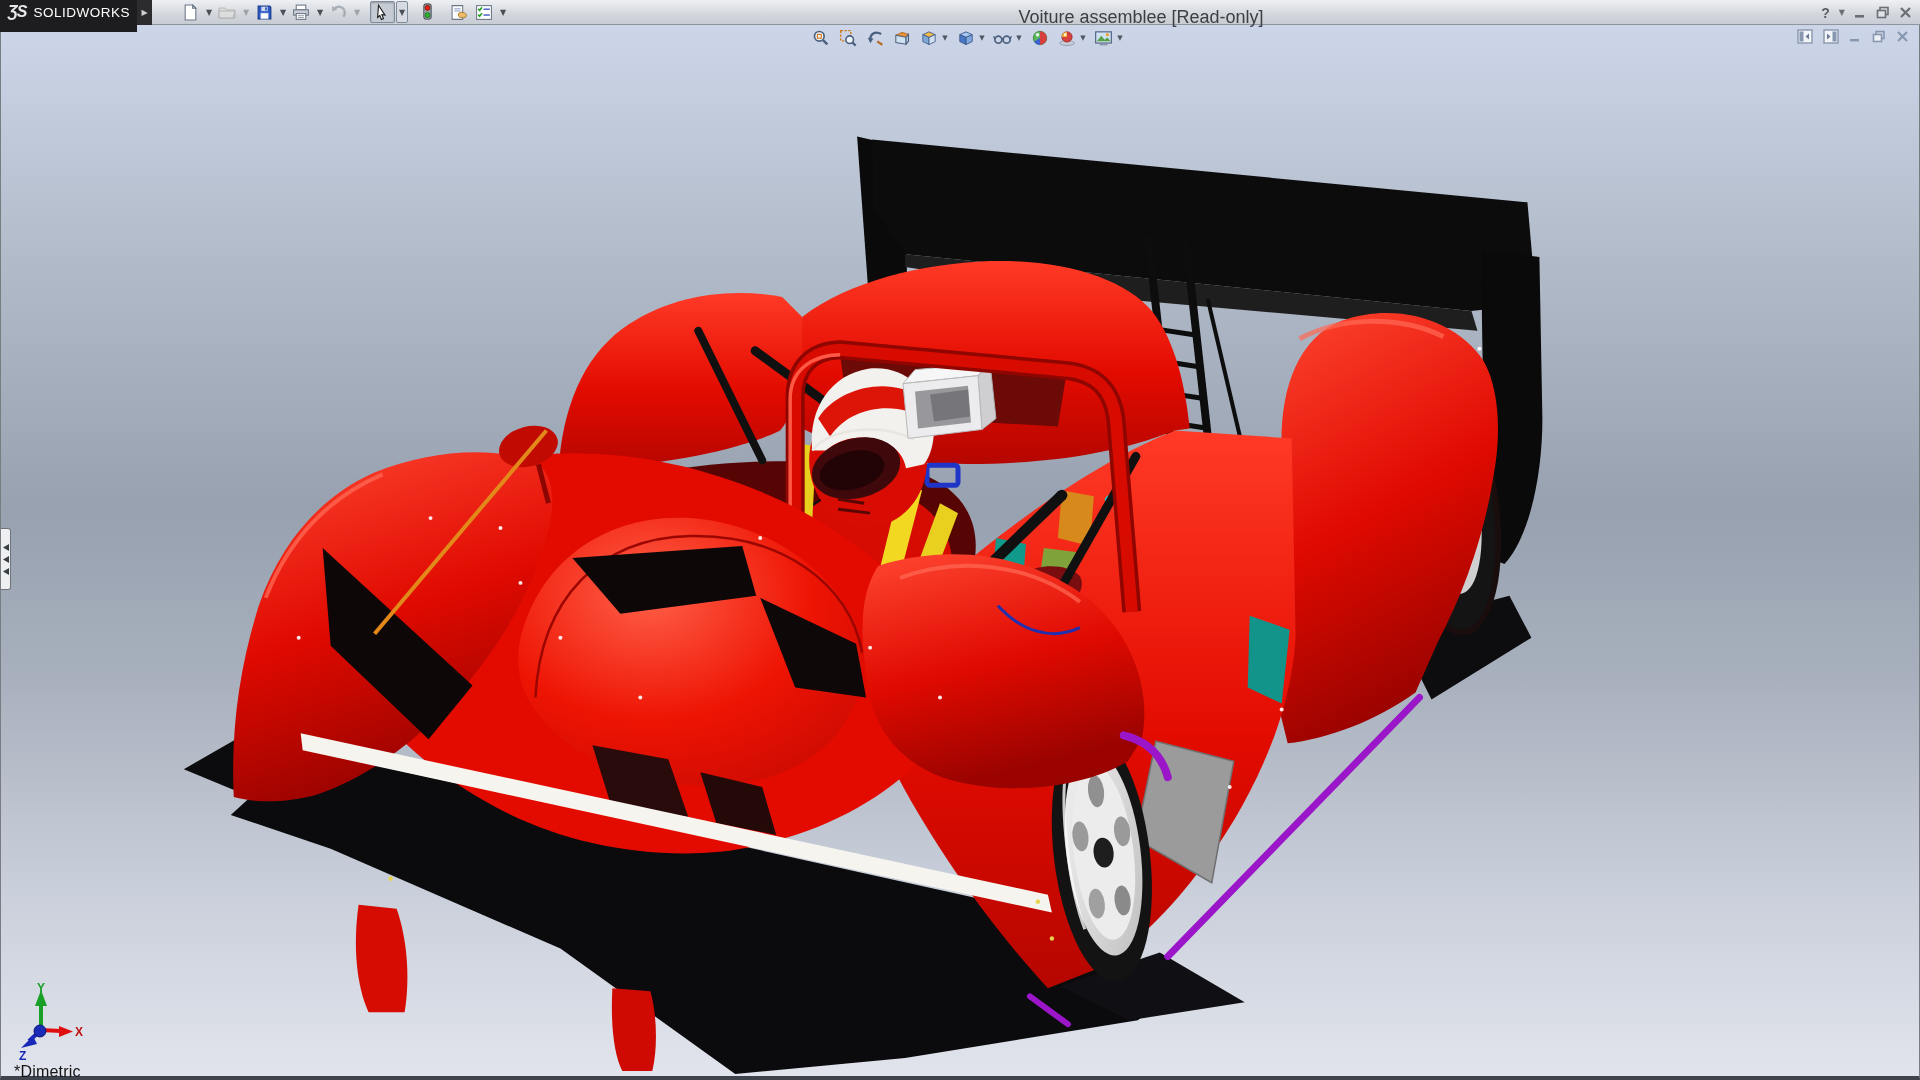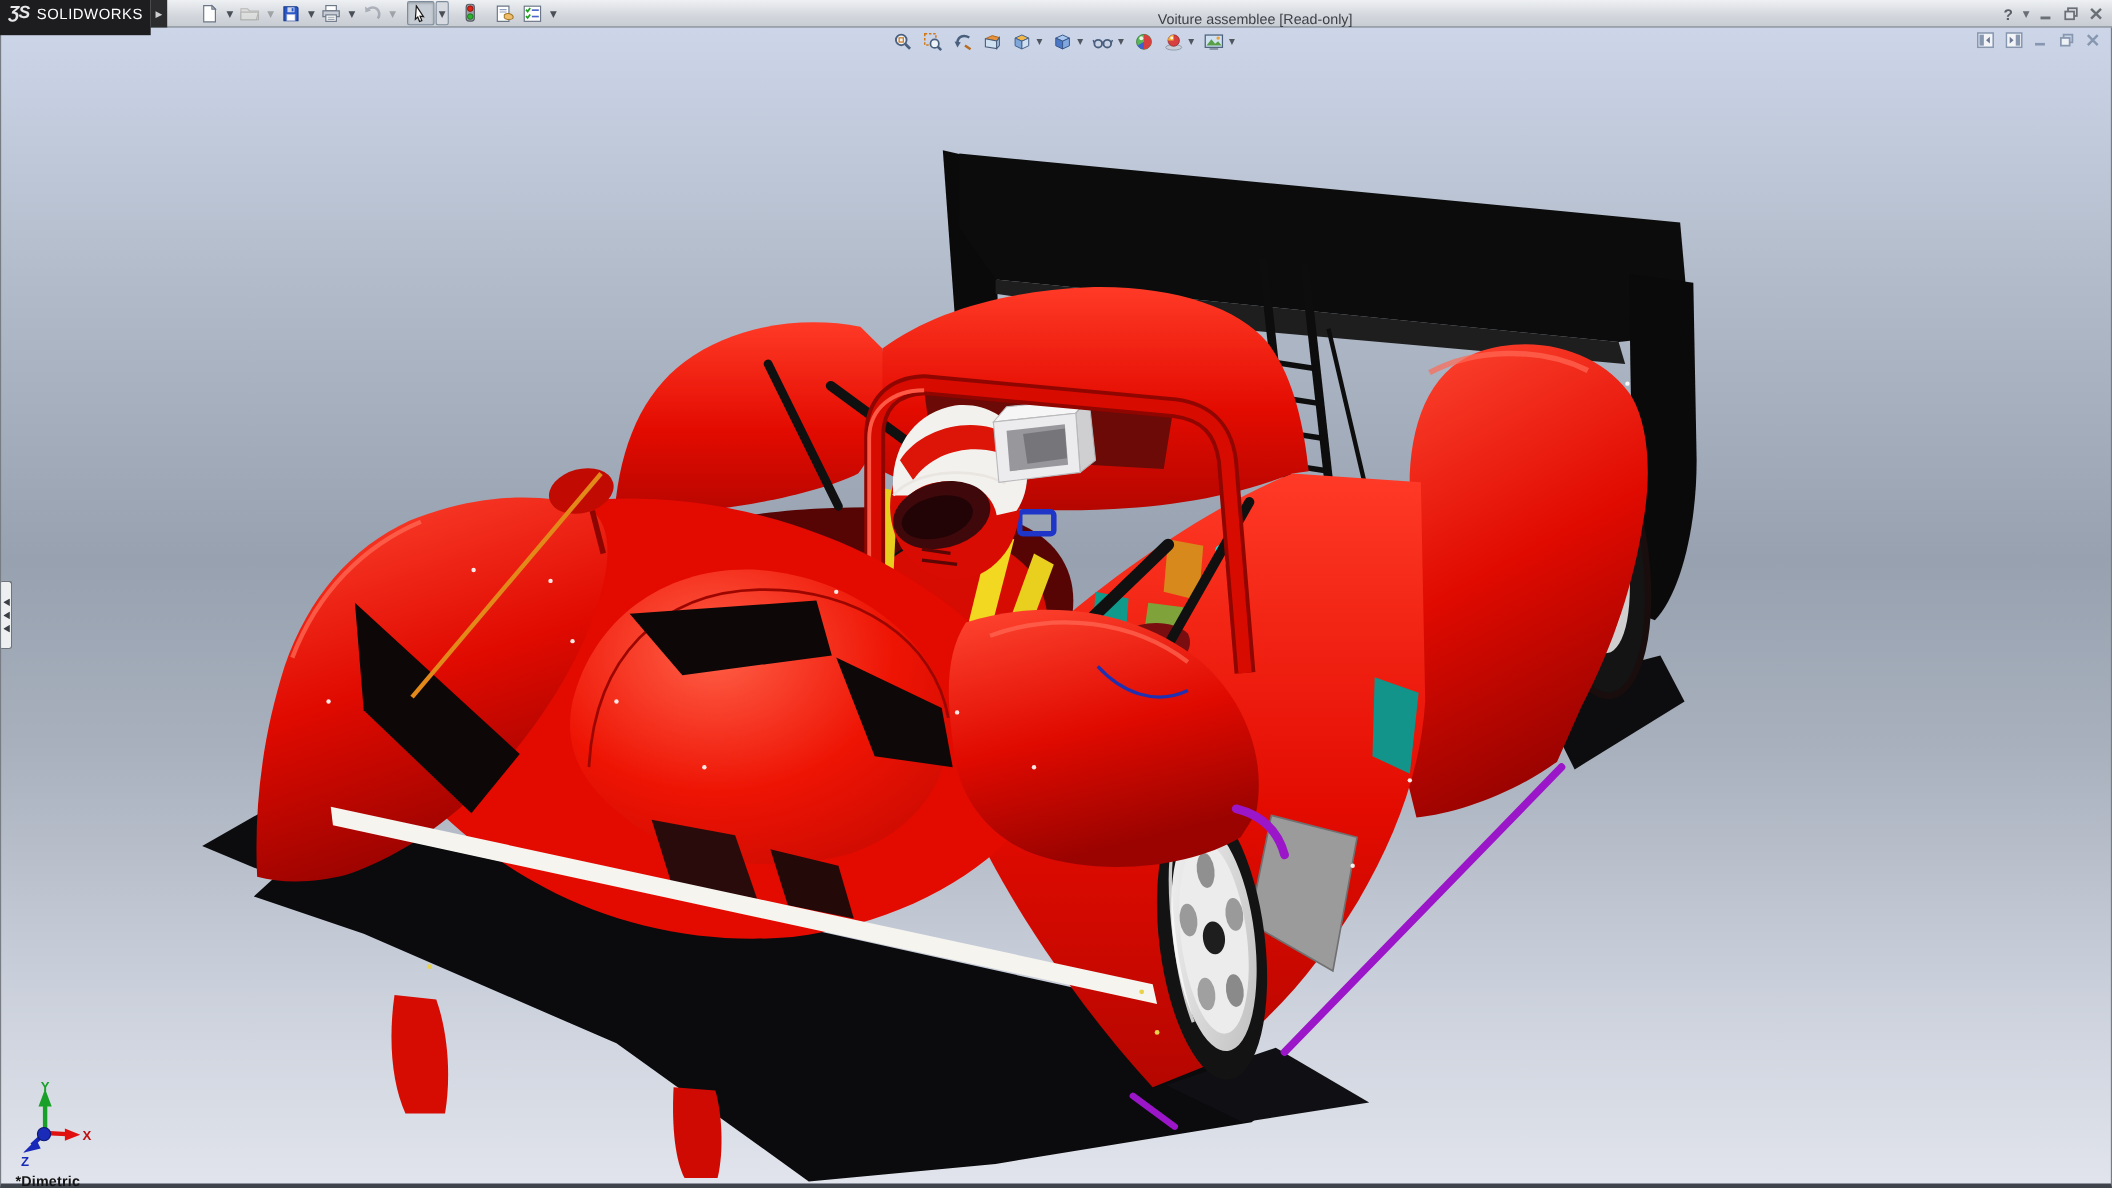--- a/index.html
+++ b/index.html
@@ -20,21 +20,21 @@
     display:grid; place-items:center; }
   .tb { display:flex; align-items:center; margin-left:26px; height:25px; }
   .tb-btn { width:25px; height:22px; display:grid; place-items:center; border:1px solid transparent; border-radius:2px; }
   .tb-btn.pressed { background:#c6ccd4; border-color:#7e8b9a; box-shadow:inset 0 1px 2px rgba(0,0,0,.25); }
   .tb-dd { width:12px; height:22px; display:grid; place-items:center; font-size:8px; color:#4a4f57;
     font-family:"DejaVu Sans", sans-serif; }
   .tb-dd.boxed { border:1px solid #7e8b9a; background:#d7dbe1; border-radius:2px; margin-left:1px; }
   .dis { opacity:.4; filter:grayscale(.8); }
   .tb-gap { width:7px; }
   .title-text { position:absolute; left:1141px; top:0; height:34px; transform:translateX(-50%);
-    display:flex; align-items:center; font-size:13px; color:#3c3f44; white-space:nowrap; }
+    display:flex; align-items:center; font-size:18px; color:#3c3f44; white-space:nowrap; }
   .win-controls { position:absolute; right:8px; top:0; height:25px; display:flex; align-items:center; gap:9px; }
   .wc { display:grid; place-items:center; color:#5a5f66; }
   .wc-help { font-size:14px; font-weight:bold; }
   .wc-dd { font-size:8px; color:#6a6f76; font-family:"DejaVu Sans", sans-serif; }
 
   
   .viewport { position:absolute; left:0; top:25px; width:1920px; height:1055px;
     background:linear-gradient(180deg,#cdd6e9 0%,#b2bbc9 22%,#97a1af 46%,#a8b0bd 62%,#c9cfda 82%,#e1e4ec 100%);
     border-left:1px solid #787d84; border-right:1px solid #787d84; border-bottom:4px solid #3e434c; }
   .scene { position:absolute; left:0; top:0; width:100%; height:100%; }
@@ -52,21 +52,21 @@
   .dc { display:grid; place-items:center; }
 
   
   .left-tab { position:absolute; left:0; top:503px; width:10px; height:62px; background:#edeff1;
     border:1px solid #6f747b; border-left:none; border-radius:0 3px 3px 0;
     display:flex; flex-direction:column; align-items:center; justify-content:center; gap:5px; z-index:30; }
   .left-tab svg { display:block; }
 
   
   .triad { position:absolute; left:6px; bottom:16px; z-index:25; }
-  .view-label { position:absolute; left:13px; bottom:-5px; font-size:13px; font-weight:bold;
+  .view-label { position:absolute; left:13px; bottom:-5px; font-size:16px; font-weight:normal;
     color:#141414; letter-spacing:.2px; z-index:25; }
 </style>
 </head>
 <body>
 
 <div id="app">
 
   <div class="titlebar">
     <div class="logo">
       <span class="logo-mark">ƷS</span>

